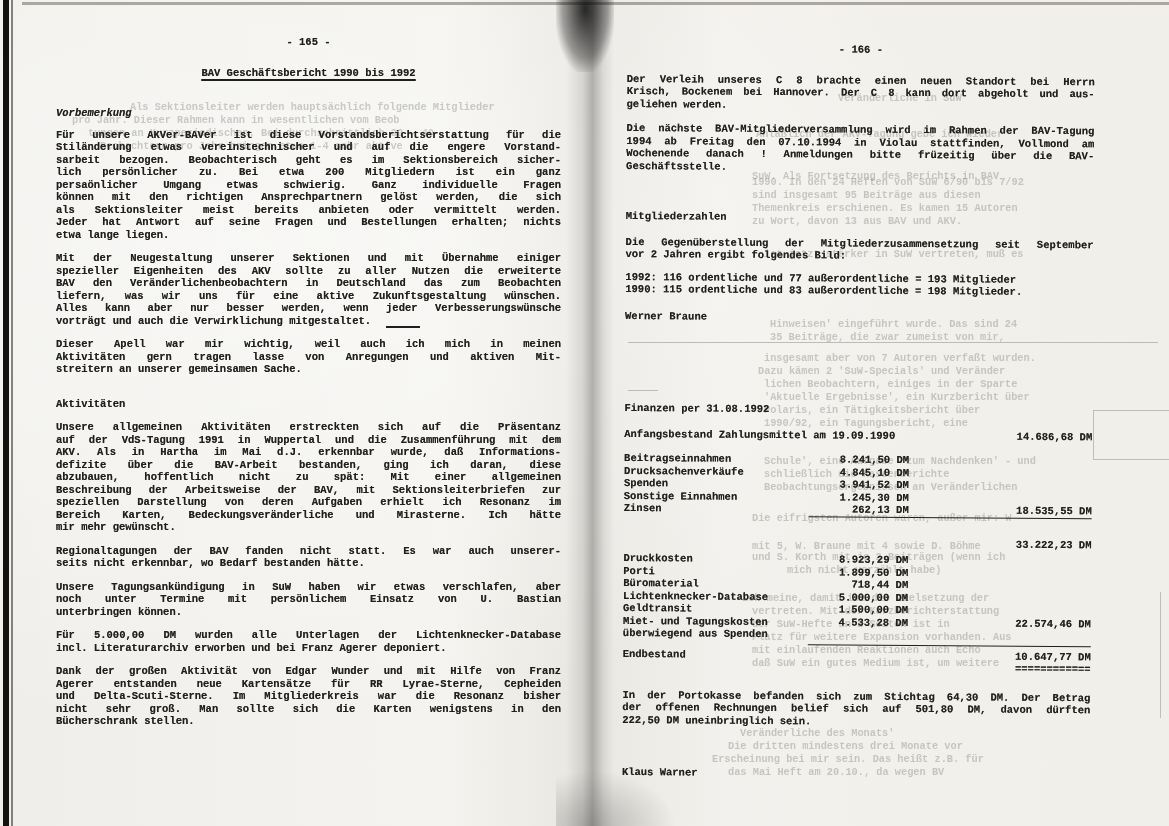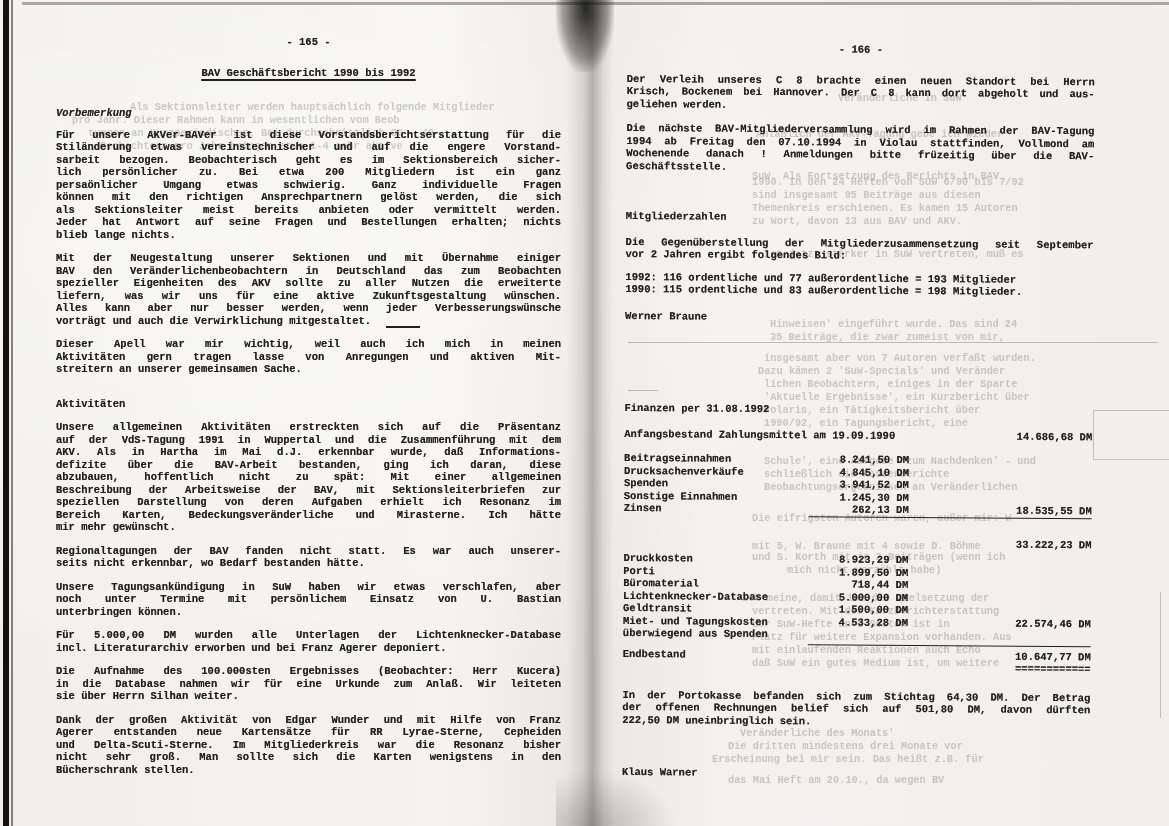--- a/index.html
+++ b/index.html
@@ -102,44 +102,44 @@
       <div class="ghost" style="left: 752px; top: 564px; padding-left: 35px;">mich nicht verzählt habe)</div>
       <div class="ghost" style="left: 742px; top: 592px;">Ich meine, damit ist die Zielsetzung der</div>
       <div class="ghost" style="left: 752px; top: 605px;">vertreten. Mit der Kurzberichterstattung</div>
       <div class="ghost" style="left: 752px; top: 618px;">der SuW-Hefte an 2 Seiten ist in</div>
       <div class="ghost" style="left: 752px; top: 631px;">Platz für weitere Expansion vorhanden. Aus</div>
       <div class="ghost" style="left: 752px; top: 644px;">mit einlaufenden Reaktionen auch Echo</div>
       <div class="ghost" style="left: 752px; top: 657px;">daß SuW ein gutes Medium ist, um weitere</div>
       <div class="ghost" style="left: 740px; top: 727px;">Veränderliche des Monats'</div>
       <div class="ghost" style="left: 728px; top: 740px;">Die dritten mindestens drei Monate vor</div>
       <div class="ghost" style="left: 712px; top: 753px;">Erscheinung bei mir sein. Das heißt z.B. für</div>
-      <div class="ghost" style="left: 728px; top: 766px; margin-top: 8px;">das Mai Heft am 20.10., da wegen BV</div>
+      <div class="ghost" style="left: 728px; top: 766px;">das Mai Heft am 20.10., da wegen BV</div>
       <div class="ghost-rule" style="width: 530px; left: 628px; top: 342px;"></div>
       <div class="ghost-rule" style="width: 30px; left: 628px; top: 390px;"></div>
     </div>
 
   <div class="page" id="page-left">
     <div class="center mb18">- 165 -</div>
     <div class="center mb28"><span class="title-underline">BAV Geschäftsbericht 1990 bis 1992</span></div>
     <div class="heading mb9">Vorbemerkung</div>
     <div class="tblock mb11">
         <div class="tline">Für unsere AKVer-BAVer ist diese Vorstandsberichtserstattung für die</div>
         <div class="tline">Stiländerung etwas vereinstechnischer und auf die engere Vorstand-</div>
         <div class="tline">sarbeit bezogen. Beobachterisch geht es im Sektionsbereich sicher-</div>
         <div class="tline">lich persönlicher zu. Bei etwa 200 Mitgliedern ist ein ganz</div>
         <div class="tline">persaönlicher Umgang etwas schwierig. Ganz individuelle Fragen</div>
         <div class="tline">können mit den richtigen Ansprechpartnern gelöst werden, die sich</div>
         <div class="tline">als Sektionsleiter meist bereits anbieten oder vermittelt werden.</div>
         <div class="tline">Jeder hat Antwort auf seine Fragen und Bestellungen erhalten; nichts</div>
-        <div class="tline tlast">blieb lange nichts.</div>
+        <div class="tline tlast">etwa lange liegen.</div>
       </div>
     <div class="tblock mb11">
         <div class="tline">Mit der Neugestaltung unserer Sektionen und mit Übernahme einiger</div>
+        <div class="tline">spezieller Eigenheiten des AKV sollte zu aller Nutzen die erweiterte</div>
         <div class="tline">BAV den Veränderlichenbeobachtern in Deutschland das zum Beobachten</div>
-        <div class="tline">spezieller Eigenheiten des AKV sollte zu aller Nutzen die erweiterte</div>
         <div class="tline">liefern, was wir uns für eine aktive Zukunftsgestaltung wünschen.</div>
         <div class="tline">Alles kann aber nur besser werden, wenn jeder Verbesserungswünsche</div>
         <div class="tline tlast">vorträgt und auch die Verwirklichung mitgestaltet.</div>
       </div>
     <div class="tblock mb22">
         <div class="tline">Dieser Apell war mir wichtig, weil auch ich mich in meinen</div>
         <div class="tline">Aktivitäten gern tragen lasse von Anregungen und aktiven Mit-</div>
         <div class="tline tlast">streitern an unserer gemeinsamen Sache.</div>
       </div>
     <div class="heading mb11">Aktivitäten</div>
@@ -160,25 +160,20 @@
       </div>
     <div class="tblock mb11">
         <div class="tline">Unsere Tagungsankündigung in SuW haben wir etwas verschlafen, aber</div>
         <div class="tline">noch unter Termine mit persönlichem Einsatz von U. Bastian</div>
         <div class="tline tlast">unterbringen können.</div>
       </div>
     <div class="tblock mb11">
         <div class="tline">Für 5.000,00 DM wurden alle Unterlagen der Lichtenknecker-Database</div>
         <div class="tline tlast">incl. Literaturarchiv erworben und bei Franz Agerer deponiert.</div>
       </div>
-    <div class="tblock mb11">
-        <div class="tline">Die Aufnahme des 100.000sten Ergebnisses (Beobachter: Herr Kucera)</div>
-        <div class="tline">in die Database nahmen wir für eine Urkunde zum Anlaß. Wir leiteten</div>
-        <div class="tline tlast">sie über Herrn Silhan weiter.</div>
-      </div>
     <div class="tblock">
         <div class="tline">Dank der großen Aktivität von Edgar Wunder und mit Hilfe von Franz</div>
         <div class="tline">Agerer entstanden neue Kartensätze für RR Lyrae-Sterne, Cepheiden</div>
         <div class="tline">und Delta-Scuti-Sterne. Im Mitgliederkreis war die Resonanz bisher</div>
         <div class="tline">nicht sehr groß. Man sollte sich die Karten wenigstens in den</div>
         <div class="tline tlast">Bücherschrank stellen.</div>
       </div>
   </div>
 
   <div class="word-underline" style="left:386px;top:326px;width:34px;"></div>

